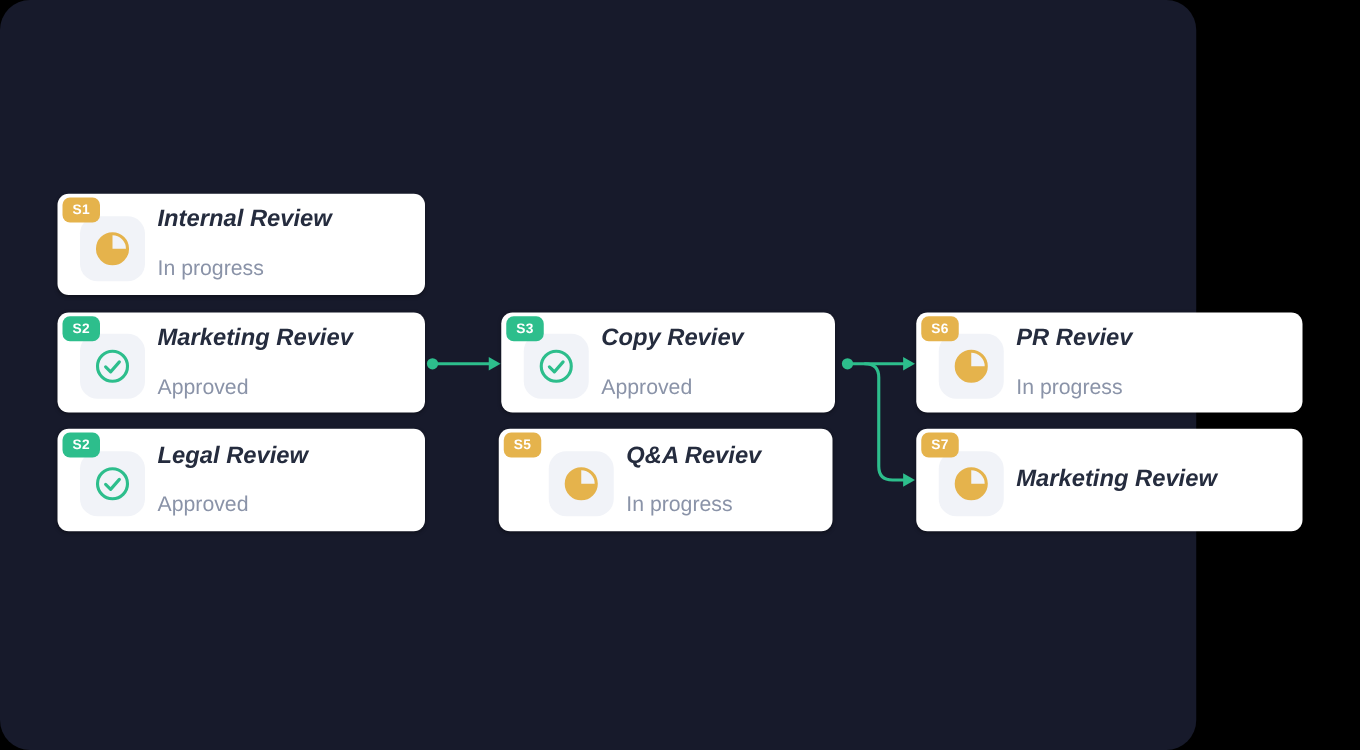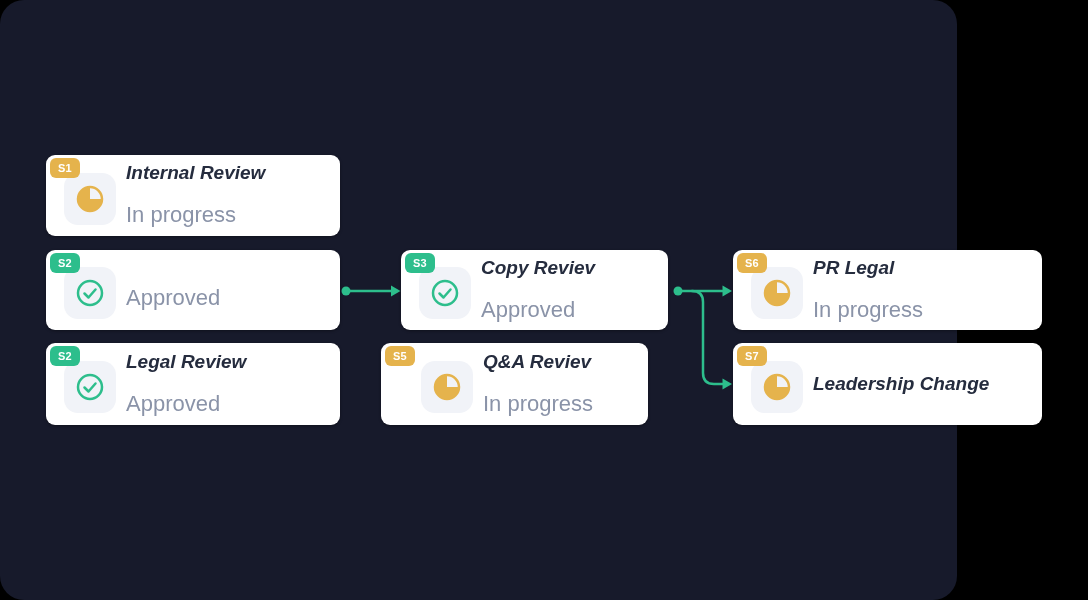--- a/index.html
+++ b/index.html
@@ -27,21 +27,21 @@
     box-shadow: 0 1px 3px rgba(0,0,0,0.35);
     display: flex;
     align-items: center;
     box-sizing: border-box;
     padding-left: 18px;
   }
   .n1 { left: 46px;  top: 155px; width: 294px; height: 81px; }
   .n2 { left: 46px;  top: 250px; width: 294px; height: 80px; }
   .n3 { left: 46px;  top: 343px; width: 294px; height: 82px; }
   .n4 { left: 401px; top: 250px; width: 267px; height: 80px; }
-  .n5 { left: 381px; top: 343px; width: 267px; height: 82px; padding-left: 40px; }
+  .n5 { left: 399px; top: 343px; width: 267px; height: 82px; padding-left: 40px; }
   .n6 { left: 733px; top: 250px; width: 309px; height: 80px; }
   .n7 { left: 733px; top: 343px; width: 309px; height: 82px; }
   .badge {
     position: absolute;
     top: 3px; left: 4px;
     color: #ffffff;
     font-size: 11px;
     font-weight: bold;
     line-height: 1;
     padding: 5px 8px 4px 8px;
@@ -69,21 +69,21 @@
   }
   .title {
     font-size: 19px;
     font-weight: bold;
     color: var(--title_color, #252C3E);
     line-height: 1.2;
     white-space: nowrap;
     font-style: italic;
   }
   .status {
-    font-size: 22px;
+    font-size: 17px;
     color: var(--status_color, #8A93A8);
     line-height: 1.25;
     margin-top: 16px;
     white-space: nowrap;
   }
   .edge-line   { stroke: var(--green, #2DBE8C); stroke-width: 2.5; fill: none; stroke-linecap: round; }
   .edge-dot    { fill: var(--green, #2DBE8C); }
   .edge-arrow  { fill: var(--green, #2DBE8C); }
 </style>
 </head>
@@ -127,20 +127,21 @@
 
   <div class="node n2">
     <span class="badge badge-green">S2</span>
     <div class="icon-box">
       <svg width="32" height="32" viewBox="0 0 32 32">
         <circle cx="16" cy="16" r="12" fill="none" stroke="#2DBE8C" stroke-width="2.5"></circle>
         <polyline points="10.5,16.5 14.5,20.5 21.5,12.5" fill="none" stroke="#2DBE8C" stroke-width="2.5" stroke-linecap="round" stroke-linejoin="round"></polyline>
       </svg>
     </div>
     <div class="texts">
+      <span class="title">Marketing Reviev</span>
       <span class="status">Approved</span>
     </div>
   </div>
 
   <div class="node n3">
     <span class="badge badge-green">S2</span>
     <div class="icon-box">
       <svg width="32" height="32" viewBox="0 0 32 32">
         <circle cx="16" cy="16" r="12" fill="none" stroke="#2DBE8C" stroke-width="2.5"></circle>
         <polyline points="10.5,16.5 14.5,20.5 21.5,12.5" fill="none" stroke="#2DBE8C" stroke-width="2.5" stroke-linecap="round" stroke-linejoin="round"></polyline>
@@ -182,31 +183,31 @@
 
   <div class="node n6">
     <span class="badge badge-yellow">S6</span>
     <div class="icon-box">
       <svg width="32" height="32" viewBox="0 0 32 32">
         <circle cx="16" cy="16" r="12" fill="none" stroke="#E5B34C" stroke-width="2.5"></circle>
         <path d="M16,16 L16,4 A12,12 0 1 0 28,16 Z" fill="#E5B34C"></path>
       </svg>
     </div>
     <div class="texts">
-      <span class="title">PR Legal</span>
+      <span class="title">PR Reviev</span>
       <span class="status">In progress</span>
     </div>
   </div>
 
   <div class="node n7">
     <span class="badge badge-yellow">S7</span>
     <div class="icon-box">
       <svg width="32" height="32" viewBox="0 0 32 32">
         <circle cx="16" cy="16" r="12" fill="none" stroke="#E5B34C" stroke-width="2.5"></circle>
         <path d="M16,16 L16,4 A12,12 0 1 0 28,16 Z" fill="#E5B34C"></path>
       </svg>
     </div>
     <div class="texts">
-      <span class="title">Leadership Change</span>
+      <span class="title">Marketing Review</span>
     </div>
   </div>
 
 </div>
 
 </body></html>

